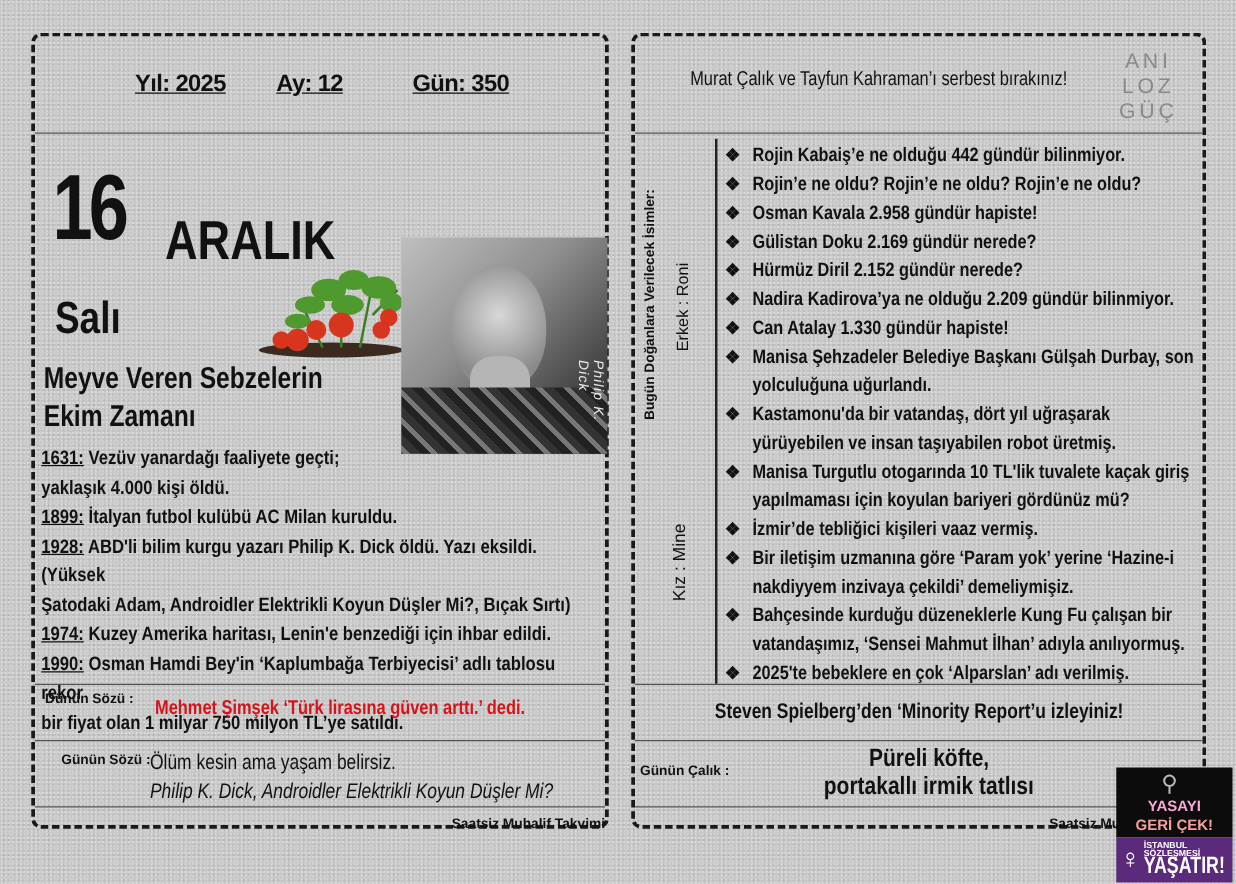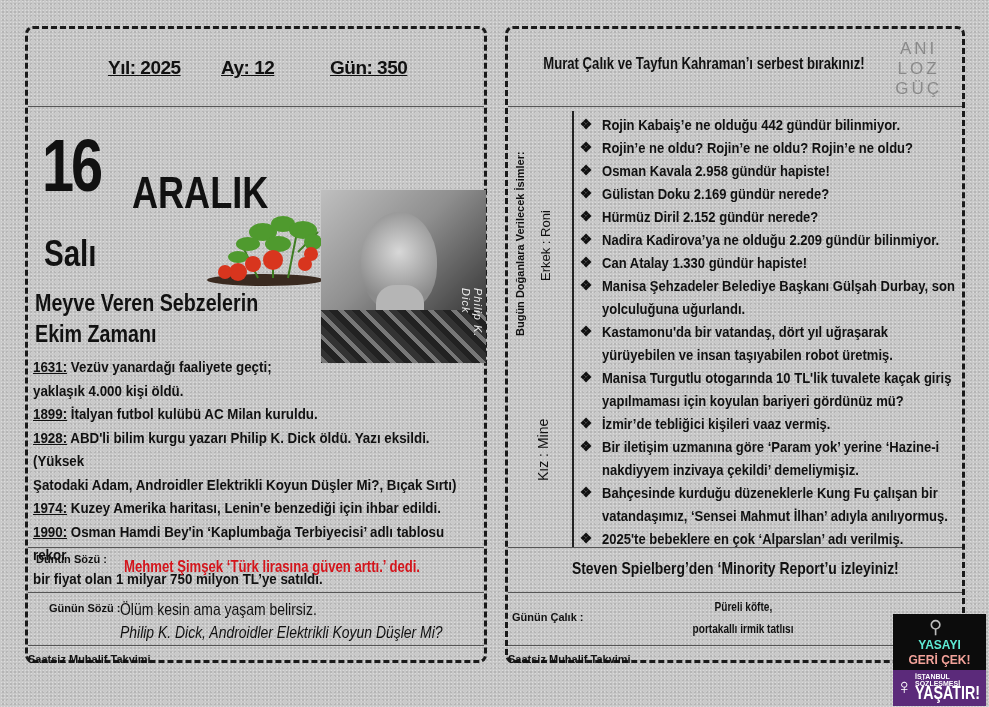--- a/index.html
+++ b/index.html
@@ -40,39 +40,39 @@
   }
   .photo .face { position: absolute; left: 40px; top: 22px; width: 76px; height: 100px; border-radius: 50% 50% 45% 45%; background: radial-gradient(circle at 50% 40%, #d8d8d8, #8a8a8a 70%); }
   .photo .beard { position: absolute; left: 55px; top: 95px; width: 48px; height: 45px; border-radius: 40%; background: #b5b5b5; }
   .photo .shirt { position: absolute; left: 0; top: 120px; width: 165px; height: 60px; background: repeating-linear-gradient(45deg, #222 0 6px, #777 6px 10px, #333 10px 16px); }
   .photo .caption { position: absolute; right: 2px; top: 98px; writing-mode: vertical-rl; color: #eee; font-size: 11px; font-style: italic; letter-spacing: 1px; }
   .tomato-art { position: absolute; left: 175px; top: 183px; width: 125px; height: 75px; }
   .label-small { position: absolute; font-size: 11px; font-weight: bold; }
   .olay-text { position: absolute; left: 96px; top: 529px; font-size: 16px; font-weight: bold; color: #d4141b; transform: scaleX(0.82); transform-origin: left top; white-space: nowrap; }
   .soz-text { position: absolute; left: 92px; top: 571px; font-size: 17px; transform: scaleX(0.82); transform-origin: left top; white-space: nowrap; }
   .soz-author { position: absolute; left: 92px; top: 594px; font-size: 17px; font-style: italic; transform: scaleX(0.82); transform-origin: left top; white-space: nowrap; }
-  .footer { position: absolute; left: 0; right: 0; font-size: 11px; font-weight: bold; text-align: left; }
+  .footer { position: absolute; left: 0; right: 0; font-size: 11px; font-weight: bold; text-align: right; }
 
   
-  .slogan { position: absolute; left: 0; width: 390px; top: 26px; text-align: center; font-size: 16px; font-weight: bold; }
+  .slogan { position: absolute; left: 0; width: 390px; top: 26px; text-align: center; font-size: 16px; font-weight: normal; }
   .slogan span { display: inline-block; transform: scaleX(0.82); white-space: nowrap; }
   .logo { position: absolute; right: 20px; top: 10px; font-size: 17px; line-height: 20px; letter-spacing: 3px; color: #8a8a8a; text-align: center; }
   .vdivider { position: absolute; left: 64px; top: 82px; width: 2px; height: 436px; background: #222; }
   .names-block { position: absolute; left: 2px; top: 82px; width: 60px; height: 436px; }
   .names-block .vt { position: absolute; writing-mode: vertical-rl; transform: rotate(180deg); white-space: nowrap; }
   .news { position: absolute; left: 68px; top: 84px; width: 390px; list-style: none; }
   .news li { position: relative; padding-left: 26px; font-size: 15.5px; font-weight: bold; line-height: 23px; }
   .news li .bullet { position: absolute; left: 0; top: 0; font-size: 14px; width: 20px; text-align: center; }
   .news li .txt { display: inline-block; transform: scaleX(0.84); transform-origin: left top; width: 430px; }
   .recommend { position: absolute; left: 0; right: 0; top: 530px; text-align: center; font-size: 17px; font-weight: bold; }
   .recommend span { display: inline-block; transform: scaleX(0.82); white-space: nowrap; }
-  .meal { position: absolute; left: 120px; width: 230px; text-align: center; font-size: 12px; font-weight: bold; line-height: 22px; }
+  .meal { position: absolute; left: 120px; width: 230px; text-align: center; font-size: 20px; font-weight: bold; line-height: 22px; }
   .meal span { display: inline-block; transform: scaleX(0.84); }
   .badge-black { position: absolute; left: 893px; top: 614px; width: 93px; height: 56px; background: #0c0c0c; text-align: center; }
-  .badge-black .l1 { color: #5eead4; font-size: 12px; font-weight: bold; position: absolute; top: 24px; left: 0; right: 0; }
+  .badge-black .l1 { color: #f9a8d4; font-size: 12px; font-weight: bold; position: absolute; top: 24px; left: 0; right: 0; }
   .badge-black .l2 { color: #f2a29a; font-size: 12px; font-weight: bold; position: absolute; top: 39px; left: 0; right: 0; }
   .badge-black .icon { position: absolute; left: 36px; top: 2px; color: #bbb; font-size: 18px; }
   .badge-purple { position: absolute; left: 893px; top: 670px; width: 93px; height: 36px; background: #5b2a7a; }
   .badge-purple .l1 { position: absolute; left: 22px; top: 3px; color: #fff; font-size: 7px; font-weight: bold; }
   .badge-purple .l2 { position: absolute; left: 22px; top: 12px; color: #fff; font-size: 19px; font-weight: 900; transform: scaleX(0.75); transform-origin: left top; }
   .badge-purple .sym { position: absolute; left: 3px; top: 4px; color: #fff; font-size: 22px; }
 </style>
 </head>
 <body>
 

